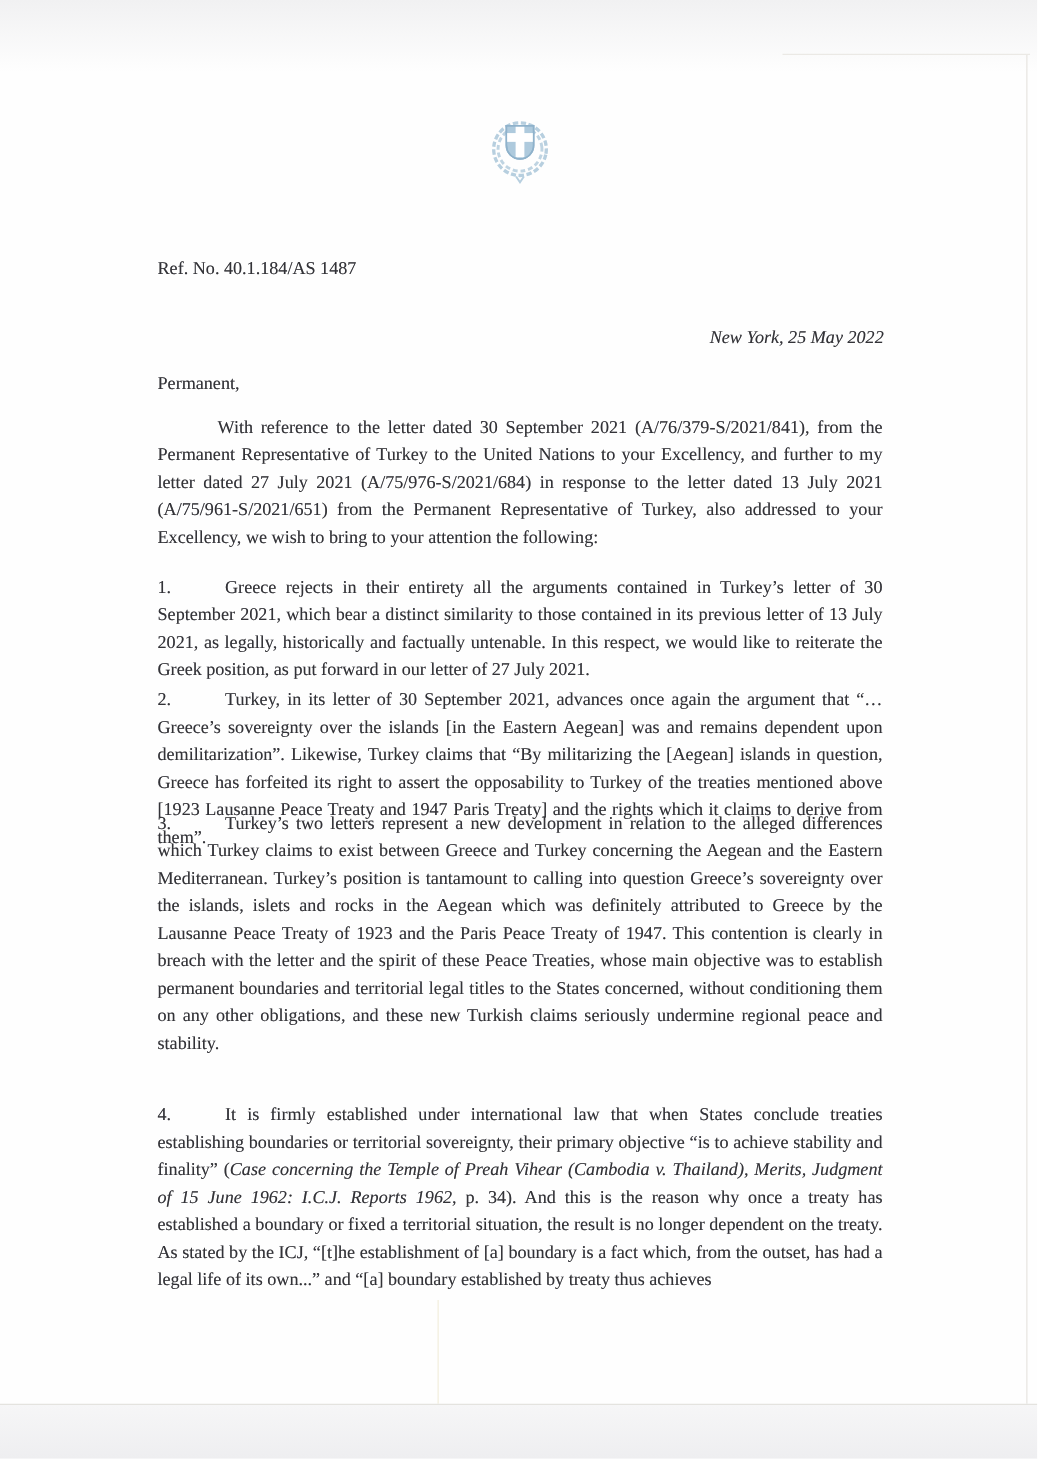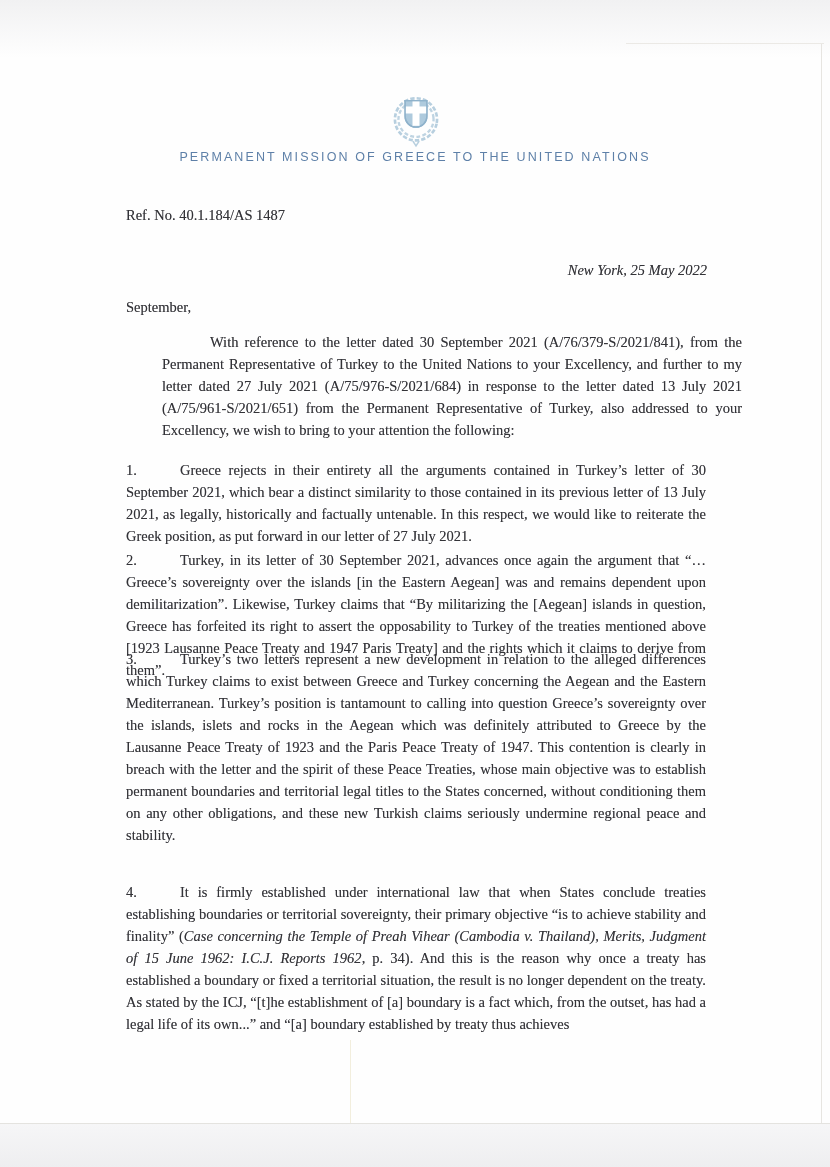--- a/index.html
+++ b/index.html
@@ -53,21 +53,21 @@
     line-height: 22px;
     text-shadow: 0 0 0.5px rgba(40,40,45,0.45);
   }
   .ref-no      { position: absolute; top: 204px; left: 126px; }
   .dateline    { position: absolute; top: 259px; right: 123px; font-style: italic; }
   .salutation  { position: absolute; top: 296px; left: 126px; }
   .para {
     position: absolute; left: 126px; width: 580px;
     text-align: justify;
   }
-  .intro { top: 331px; text-indent: 48px; margin-left: 36px; }
+  .intro { top: 331px; text-indent: 48px; }
   .p1 { top: 447px; margin-top: 12px; }
   .p2 { top: 549px; }
   .p3 { top: 648px; }
   .p4 { top: 881px; }
   .num { display: inline-block; width: 54px; text-indent: 0; }
   .cite { font-style: italic; }
 </style>
 </head>
 <body>
 
@@ -83,25 +83,24 @@
 
     <circle cx="50" cy="44" r="27" fill="none" stroke="#b7cfdf" stroke-width="3.4" stroke-dasharray="5.5 2.6" transform="rotate(12 50 44)"></circle>
     <circle cx="50" cy="44" r="22.5" fill="none" stroke="#bfd4e2" stroke-width="3" stroke-dasharray="5 3" transform="rotate(-6 50 44)"></circle>
     <path d="M46 72 l4 6 l4 -6" fill="none" stroke="#b7cfdf" stroke-width="2"></path>
 
     <path d="M36 20 h28 v20 a14 14 0 0 1 -28 0 z" fill="#aecadd" stroke="#8fb2cb" stroke-width="1.6"></path>
     <rect x="45.5" y="20.8" width="9" height="31.5" fill="#ffffff"></rect>
     <rect x="36.6" y="27.5" width="26.8" height="9" fill="#ffffff"></rect>
     <path d="M36 20 h28 v20 a14 14 0 0 1 -28 0 z" fill="none" stroke="#8fb2cb" stroke-width="1.6"></path>
   </svg>
-  <div class="org-name">PERMANENT MISSION OF GREECE TO THE UNITED NATIONS</div>
 
   <div class="txt ref-no">Ref. No. 40.1.184/AS 1487</div>
   <div class="txt dateline">New York, 25 May 2022</div>
-  <div class="txt salutation">September,</div>
+  <div class="txt salutation">Permanent,</div>
 
   <div class="txt para intro">With reference to the letter dated 30 September 2021 (A/76/379-S/2021/841), from the Permanent Representative of Turkey to the United Nations to your Excellency, and further to my letter dated 27 July 2021 (A/75/976-S/2021/684) in response to the letter dated 13 July 2021 (A/75/961-S/2021/651) from the Permanent Representative of Turkey, also addressed to your Excellency, we wish to bring to your attention the following:</div>
 
   <div class="txt para p1"><span class="num">1.</span><span>Greece rejects in their entirety all the arguments contained in Turkey’s letter of 30 September 2021, which bear a distinct similarity to those contained in its previous letter of 13 July 2021, as legally, historically and factually untenable. In this respect, we would like to reiterate the Greek position, as put forward in our letter of 27 July 2021.</span></div>
 
   <div class="txt para p2"><span class="num">2.</span><span>Turkey, in its letter of 30 September 2021, advances once again the argument that “…Greece’s sovereignty over the islands [in the Eastern Aegean] was and remains dependent upon demilitarization”. Likewise, Turkey claims that “By militarizing the [Aegean] islands in question, Greece has forfeited its right to assert the opposability to Turkey of the treaties mentioned above [1923 Lausanne Peace Treaty and 1947 Paris Treaty] and the rights which it claims to derive from them”.</span></div>
 
   <div class="txt para p3"><span class="num">3.</span><span>Turkey’s two letters represent a new development in relation to the alleged differences which Turkey claims to exist between Greece and Turkey concerning the Aegean and the Eastern Mediterranean. Turkey’s position is tantamount to calling into question Greece’s sovereignty over the islands, islets and rocks in the Aegean which was definitely attributed to Greece by the Lausanne Peace Treaty of 1923 and the Paris Peace Treaty of 1947. This contention is clearly in breach with the letter and the spirit of these Peace Treaties, whose main objective was to establish permanent boundaries and territorial legal titles to the States concerned, without conditioning them on any other obligations, and these new Turkish claims seriously undermine regional peace and stability.</span></div>
 
   <div class="txt para p4"><span class="num">4.</span><span>It is firmly established under international law that when States conclude treaties establishing boundaries or territorial sovereignty, their primary objective “is to achieve stability and finality” (</span><span class="cite">Case concerning the Temple of Preah Vihear (Cambodia v. Thailand), Merits, Judgment of 15 June 1962: I.C.J. Reports 1962</span><span>, p. 34). And this is the reason why once a treaty has established a boundary or fixed a territorial situation, the result is no longer dependent on the treaty. As stated by the ICJ, “[t]he establishment of [a] boundary is a fact which, from the outset, has had a legal life of its own...” and “[a] boundary established by treaty thus achieves</span></div>

